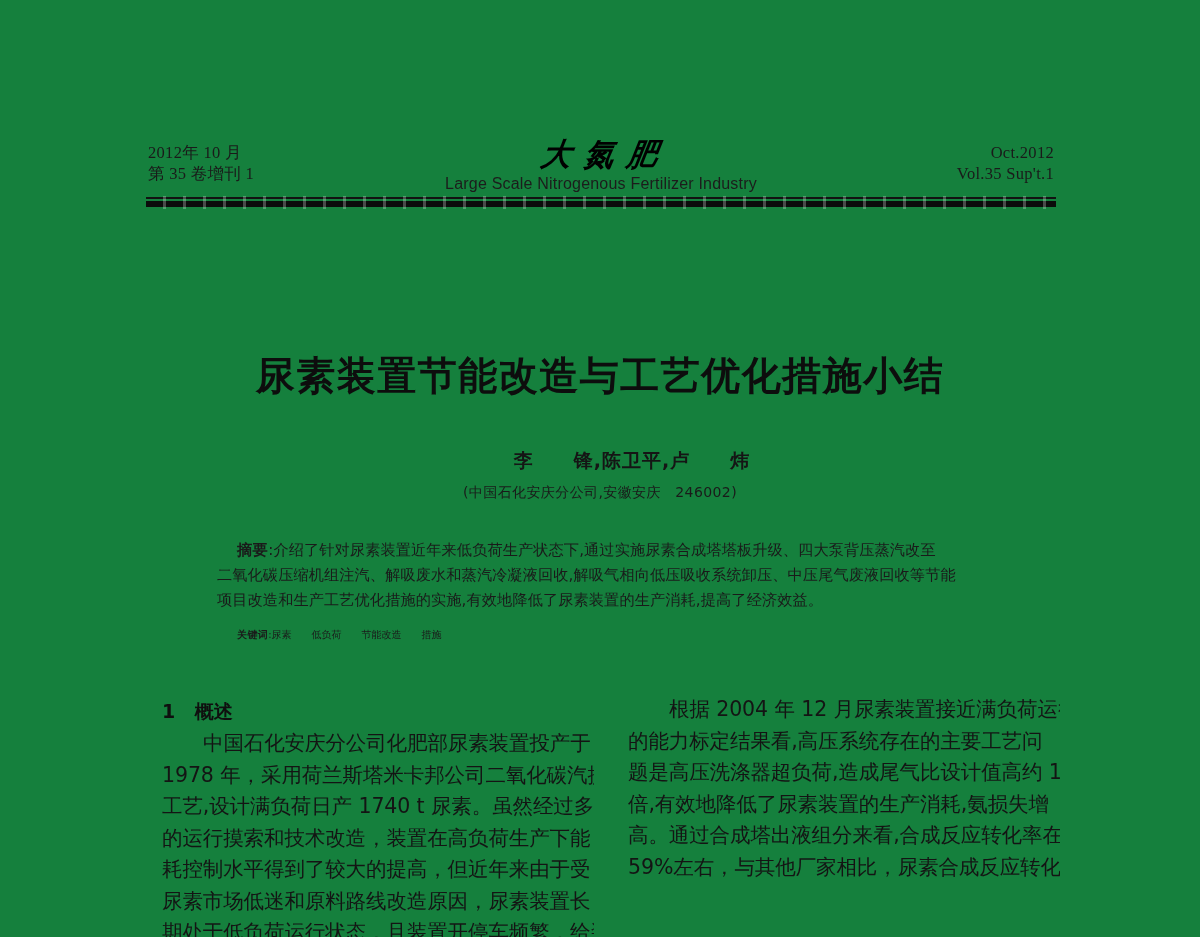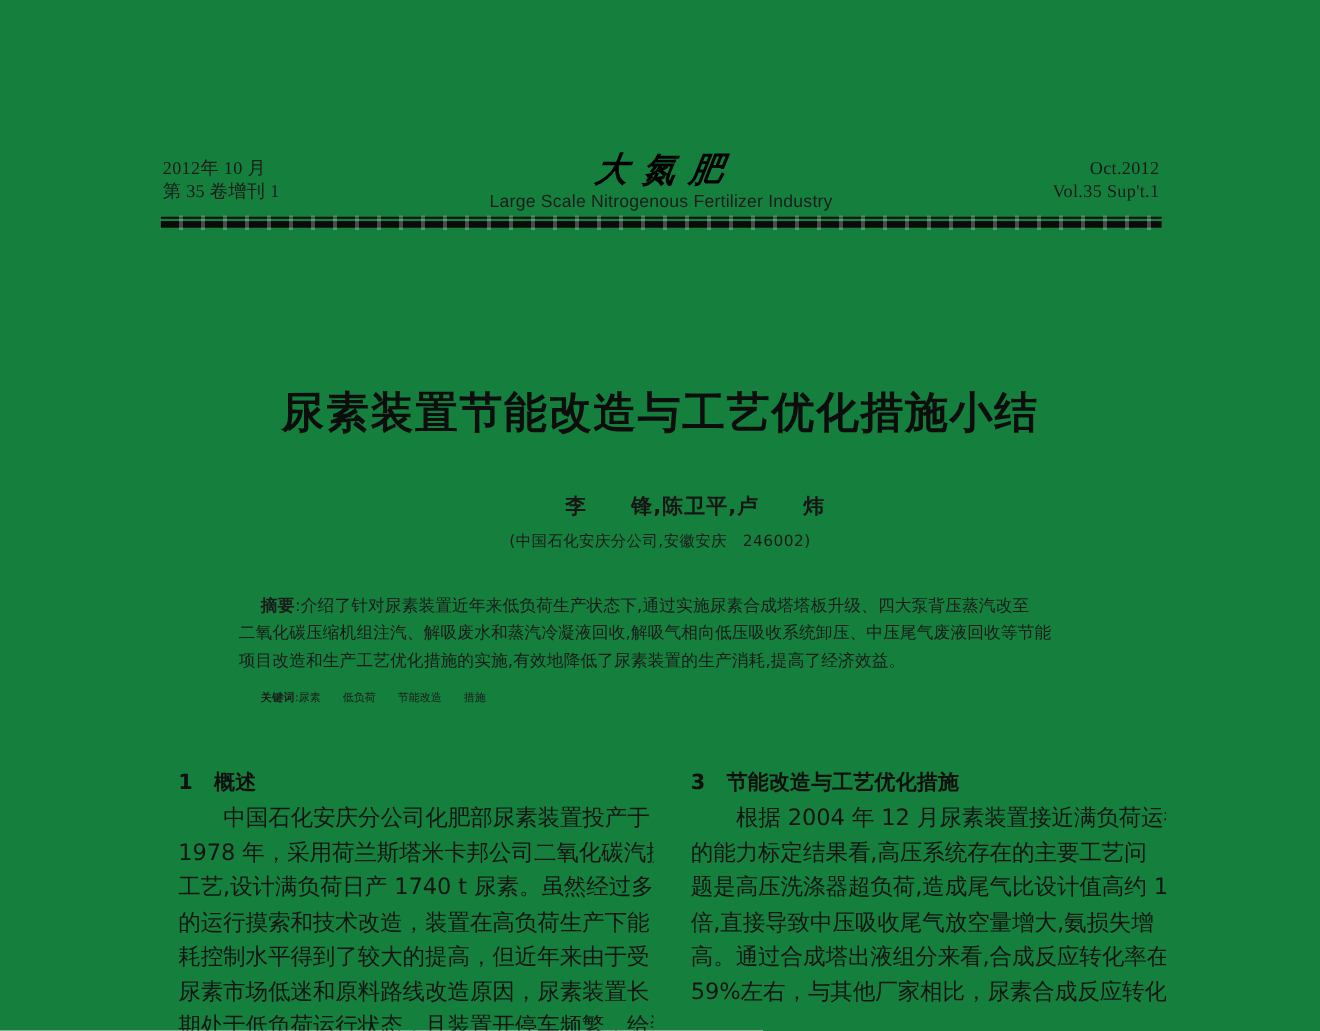--- a/index.html
+++ b/index.html
@@ -287,26 +287,25 @@
       <div class="body-line indent">中国石化安庆分公司化肥部尿素装置投产于</div>
       <div class="body-line">1978 年，采用荷兰斯塔米卡邦公司二氧化碳汽提</div>
       <div class="body-line">工艺,设计满负荷日产 1740 t 尿素。虽然经过多年</div>
       <div class="body-line">的运行摸索和技术改造，装置在高负荷生产下能</div>
       <div class="body-line">耗控制水平得到了较大的提高，但近年来由于受</div>
       <div class="body-line">尿素市场低迷和原料路线改造原因，尿素装置长</div>
       <div class="body-line">期处于低负荷运行状态，且装置开停车频繁，给装</div>
     </div>
 
     <div class="col col-right">
-      <div class="sec-head"><span>3</span><span>　</span><span>节能改造与工艺优化措施</span></div>
 
 
       <div class="body-line indent">根据 2004 年 12 月尿素装置接近满负荷运行</div>
       <div class="body-line">的能力标定结果看,高压系统存在的主要工艺问</div>
       <div class="body-line">题是高压洗涤器超负荷,造成尾气比设计值高约 1</div>
-      <div class="body-line">倍,直接导致中压吸收尾气放空量增大,氨损失增</div>
+      <div class="body-line">倍,有效地降低了尿素装置的生产消耗,氨损失增</div>
       <div class="body-line">高。通过合成塔出液组分来看,合成反应转化率在</div>
       <div class="body-line">59%左右，与其他厂家相比，尿素合成反应转化率</div>
     </div>
 
   </div>
 
 </div>
 
 </body></html>

